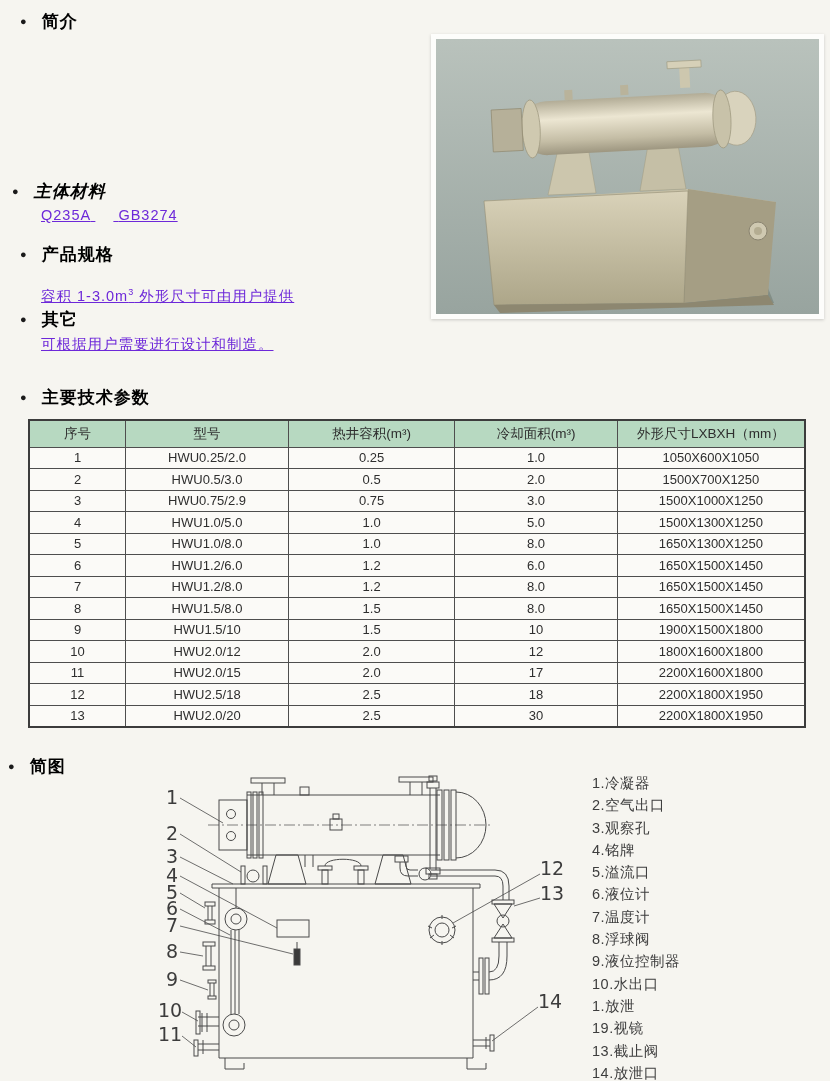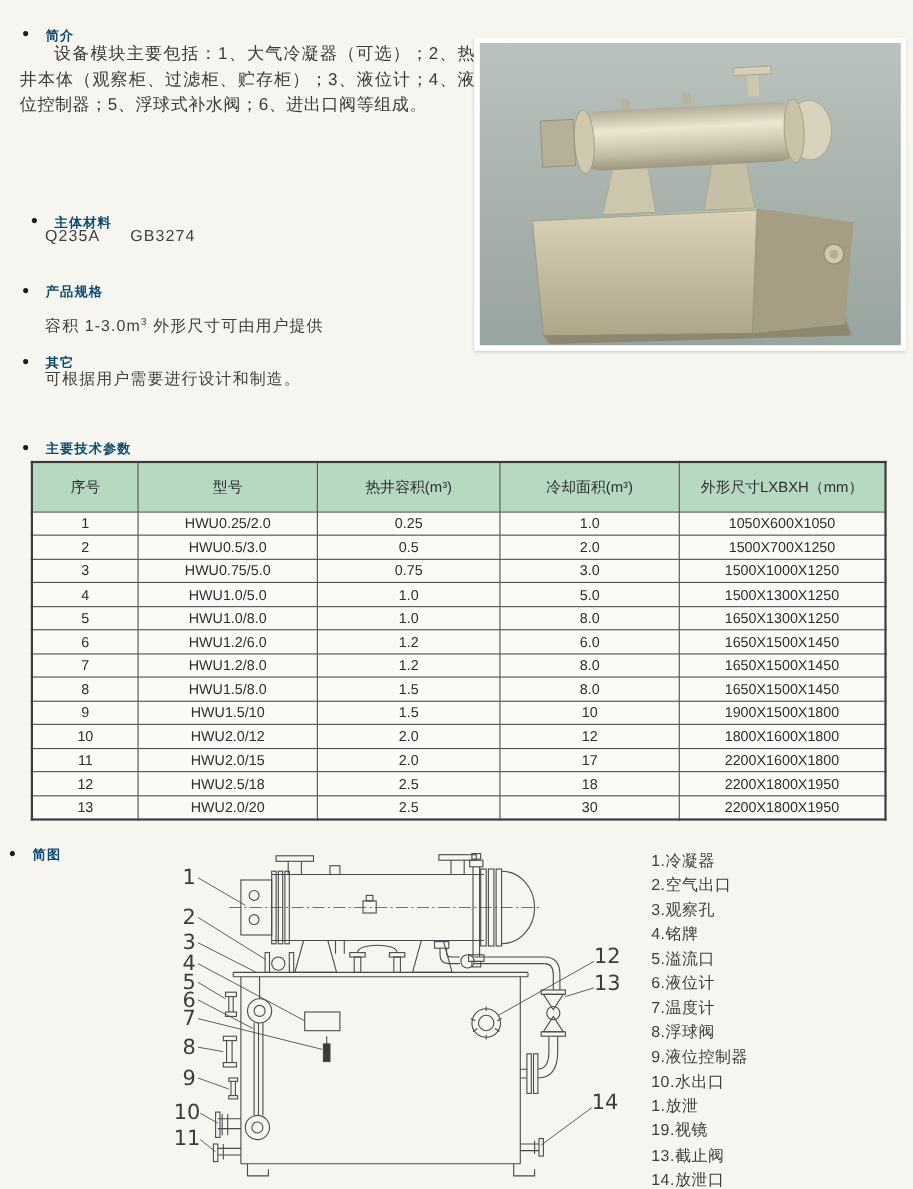--- a/index.html
+++ b/index.html
@@ -6,66 +6,65 @@
   html,body { width:830px; height:1081px; }
   body {
     position:relative;
     background:#f6f5f0;
     font-family:"Liberation Sans","DejaVu Sans",sans-serif;
     color:#333;
     overflow:hidden;
   }
   .abs { position:absolute; }
   .heading {
-    font-size:12px; font-weight:bold; color:#0c4a6e; letter-spacing:1px;margin-top:14px;
+    font-size:17px; font-weight:bold; color:#000000; letter-spacing:1px;
   }
   .heading::before {
     content:"●"; font-size:11px; color:#1a1a1a;
     margin-right:14px; vertical-align:2px;
   }
   .body-text {
     font-size:15.5px; line-height:23px; color:#3a3a3a;
     text-align:justify; letter-spacing:0.5px;
   }
   .indent { text-indent:2em; }
-  .sub-content { font-size:14.5px; color:#404040; letter-spacing:1px; }
+  .sub-content { font-size:14.5px; color:#6d28d9; letter-spacing:1px;text-decoration:underline; }
   .photo-frame {
     left:431px; top:34px; width:393px; height:285px;
     background:#fdfdfb; padding:5px;
     box-shadow:0 1px 3px rgba(0,0,0,.18);
   }
   .photo-frame svg { display:block; width:383px; height:275px; }
   table.params {
     border-collapse:collapse; width:778px;
     font-size:13px; color:#2e2e2e;
     background:#fbfaf7;
   }
   table.params th, table.params td {
     border:1px solid #4e4e4e; text-align:center; padding:0 4px;
   }
   table.params { border:2px solid #3c3c3c; }
   table.params th {
-    background:#b7d9c1; font-weight:normal; height:45px; font-size:13.5px;
+    background:#b7d9c1; font-weight:normal; height:27px; font-size:13.5px;
   }
   table.params td { height:21.5px; }
   .legend { font-size:14.5px; color:#3d3d3d; letter-spacing:0.5px; }
   .legend .legend-item { height:22.3px; line-height:22.3px; white-space:nowrap; }
   sup { font-size:9px; }
   svg text.callout {
     font-family:"DejaVu Sans","Liberation Sans",sans-serif;
     font-size:19px; fill:#3c3c3c;
   }
 </style>
 </head>
 <body>
 
 <div class="abs heading" style="left:20px; top:10px;">简介</div>
 
 <div class="abs body-text" style="left:18px; top:38px; width:414px;">
-  <p class="indent">设备模块主要包括：1、大气冷凝器（可选）；2、热井本体（观察柜、过滤柜、贮存柜）；3、液位计；4、液位控制器；5、浮球式补水阀；6、进出口阀等组成。</p>
 </div>
 
 <div class="abs photo-frame">
   <svg viewBox="0 0 383 275">
     <defs>
       <linearGradient id="bg" x1="0" y1="0" x2="0" y2="1">
         <stop offset="0" stop-color="#b9c2bc"></stop>
           <stop offset="1" stop-color="#98a49f"></stop>
       </linearGradient>
       <linearGradient id="tk" x1="0" y1="0" x2="0" y2="1">
@@ -99,21 +98,21 @@
       <ellipse cx="95" cy="85" rx="9" ry="29" fill="#cfc9b0" stroke="#9a947b" stroke-width="0.7"></ellipse>
       <rect x="56" y="64" width="30" height="42" fill="#b6b099" stroke="#8f886f" stroke-width="0.7"></rect>
       <rect x="246" y="30" width="10" height="22" fill="#cdc7ae"></rect>
       <rect x="234" y="25" width="34" height="7" fill="#d6d0b8" stroke="#9a947b" stroke-width="0.6"></rect>
       <rect x="130" y="48" width="8" height="10" fill="#b9b39b"></rect>
       <rect x="186" y="46" width="8" height="10" fill="#b9b39b"></rect>
     </g>
   </svg>
 </div>
 
-<div class="abs heading" style="left:28px; top:180px;">主体材料</div>
+<div class="abs heading" style="left:12px; top:180px;font-style:italic;">主体材料</div>
 <div class="abs sub-content" style="left:41px; top:207px;">
   <span>Q235A</span>
   <span style="display:inline-block;width:18px;"></span>
   <span>GB3274</span>
 </div>
 
 <div class="abs heading" style="left:20px; top:243px;">产品规格</div>
 <div class="abs sub-content" style="left:41px; top:270px;margin-top:17px;">
   <span>容积 1-3.0m</span><sup>3</sup><span> 外形尺寸可由用户提供</span>
 </div>
@@ -150,21 +149,21 @@
       </tr>
       <tr>
         <td>2</td>
         <td>HWU0.5/3.0</td>
         <td>0.5</td>
         <td>2.0</td>
         <td>1500X700X1250</td>
       </tr>
       <tr>
         <td>3</td>
-        <td>HWU0.75/5.0</td>
+        <td>HWU0.75/2.9</td>
         <td>0.75</td>
         <td>3.0</td>
         <td>1500X1000X1250</td>
       </tr>
       <tr>
         <td>4</td>
         <td>HWU1.0/5.0</td>
         <td>1.0</td>
         <td>5.0</td>
         <td>1500X1300X1250</td>

